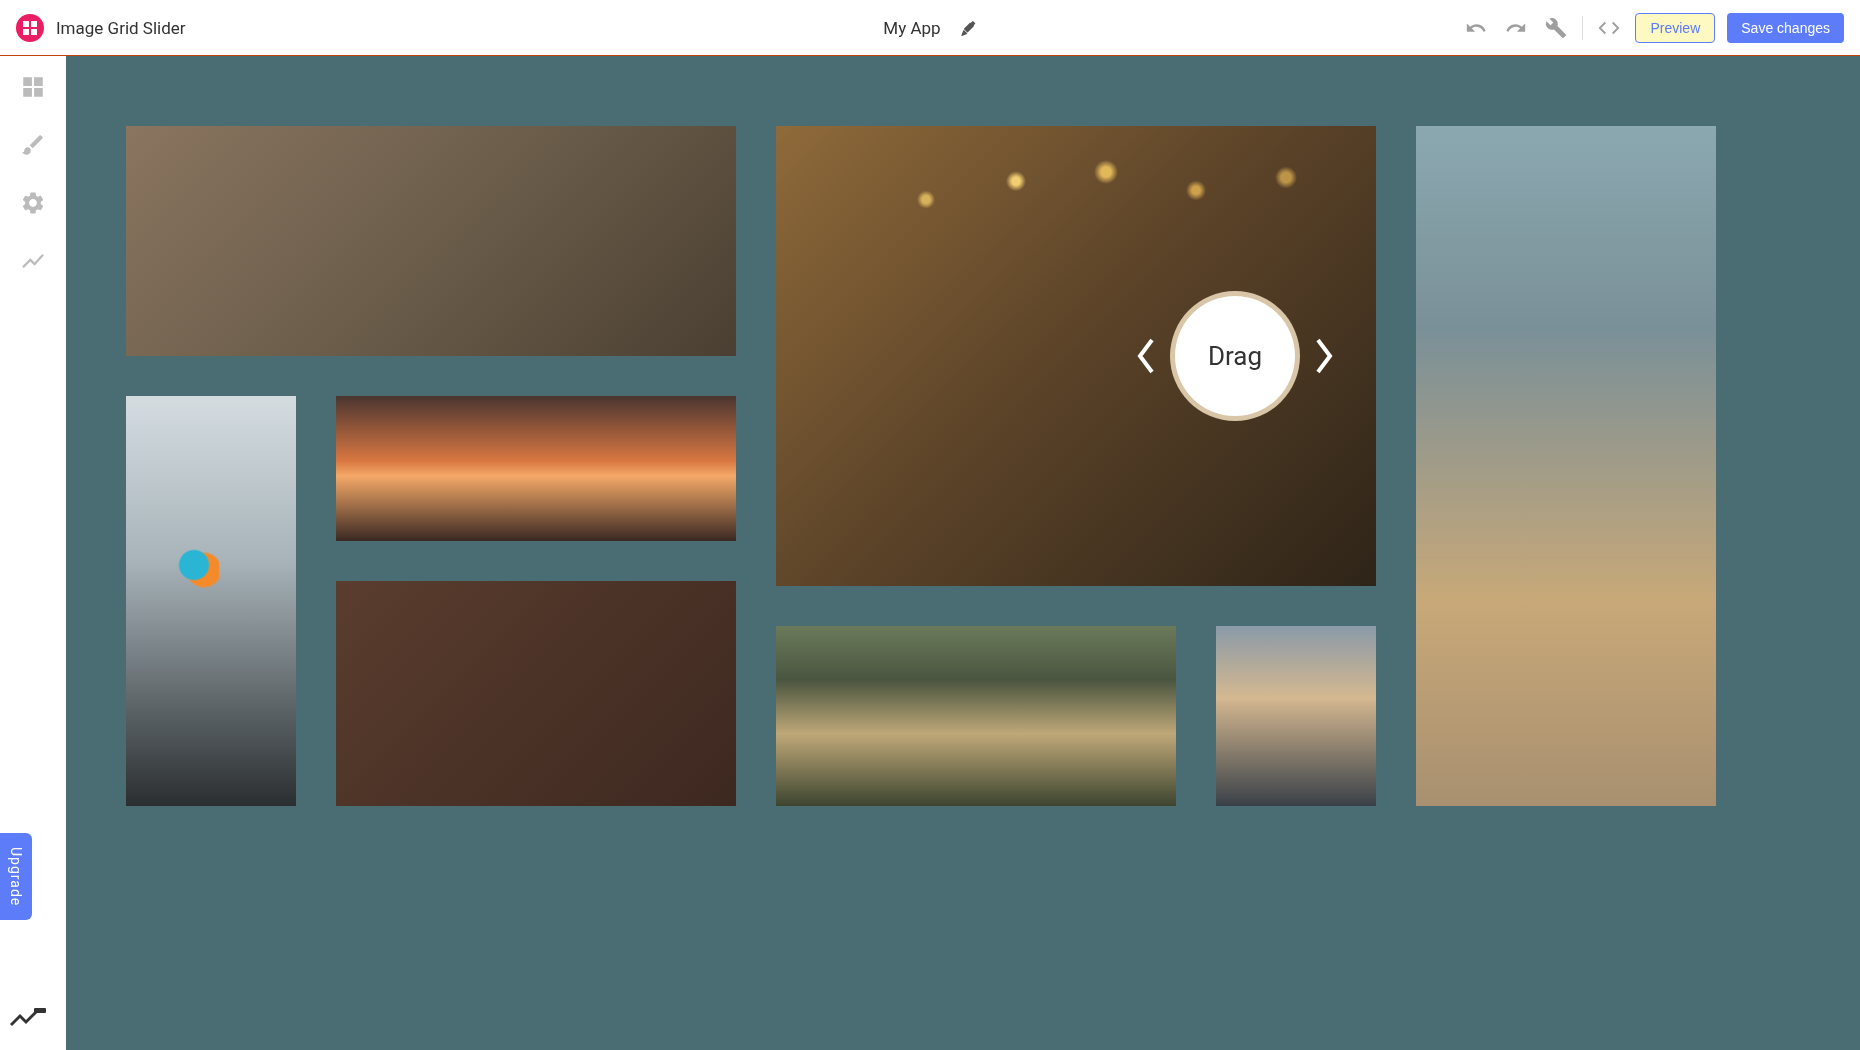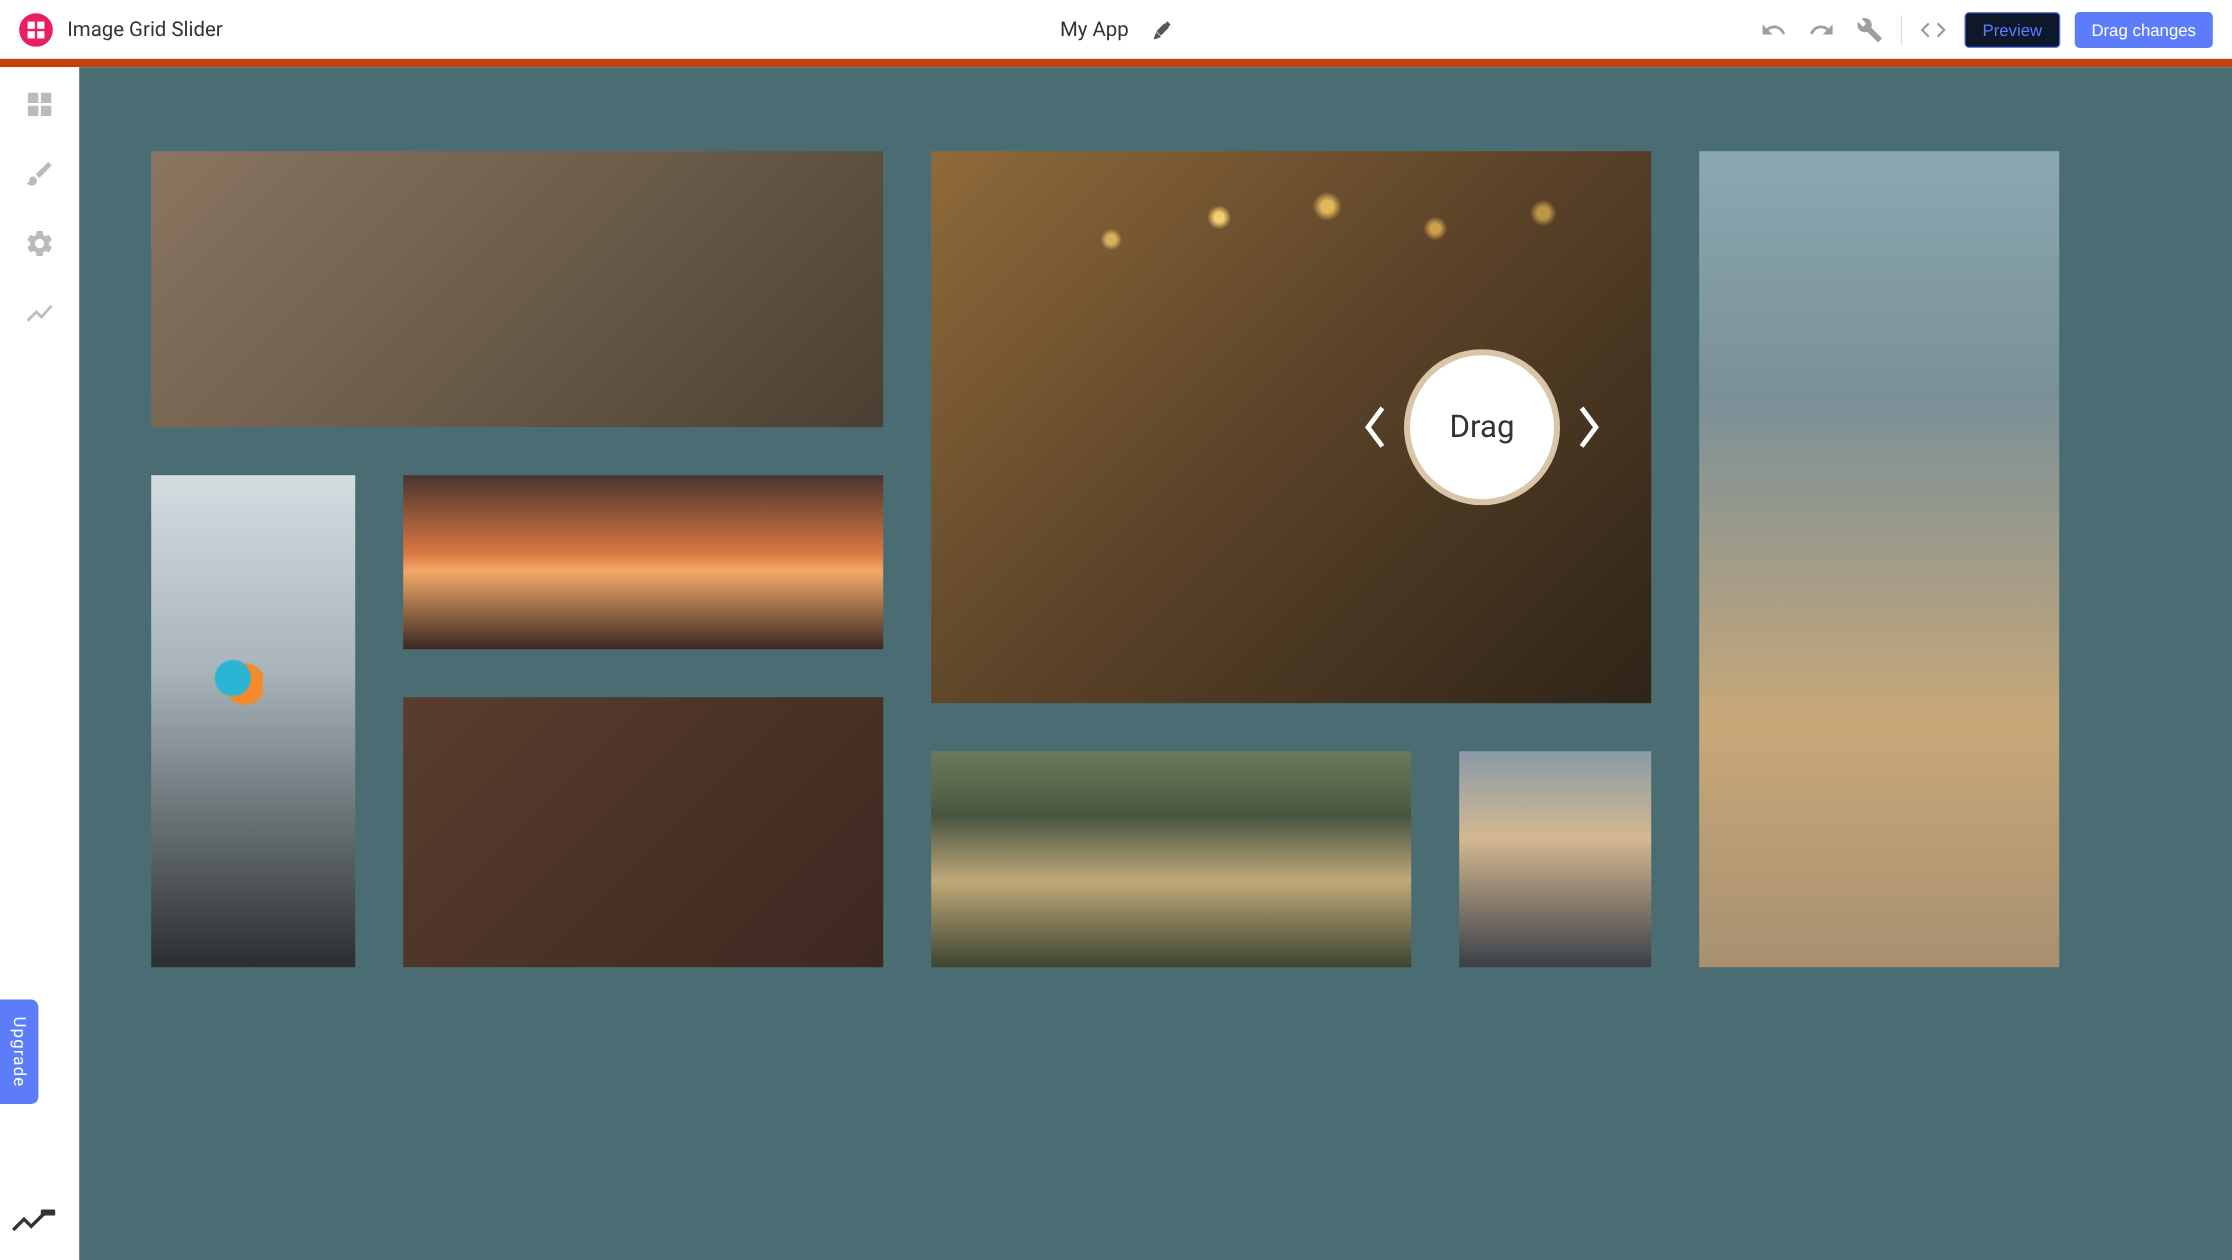--- a/index.html
+++ b/index.html
@@ -13,21 +13,21 @@
       width: 1860px;
       height: 1050px;
       overflow: hidden;
       position: relative;
     }
     
     
     .toolbar {
       height: 56px;
       background: #fff;
-      border-bottom: 7px solid #c2410c;
+      border-bottom: 1px solid #c2410c;
       display: flex;
       align-items: center;
       padding: 0 16px;
       position: relative;
     }
     .toolbar-left {
       display: flex;
       align-items: center;
       gap: 12px;
     }
@@ -77,21 +77,21 @@
       cursor: pointer;
     }
     .divider {
       width: 1px;
       height: 24px;
       background: #ddd;
     }
     .btn-preview {
       padding: 6px 14px;
       border: 1px solid #5c7cfa;
-      background: #0f172a;
+      background: #fef9c3;
       color: #5c7cfa;
       border-radius: 4px;
       font-size: 14px;
       cursor: pointer;
     }
     .btn-save {
       padding: 7px 14px;
       border: none;
       background: #5c7cfa;
       color: #fff;
@@ -284,21 +284,21 @@
       </svg>
     </div>
     <div class="divider"></div>
     <div class="toolbar-icon-btn">
       <svg width="26" height="22" viewBox="0 0 24 24" fill="none" stroke="currentColor" stroke-width="2">
         <polyline points="16 18 22 12 16 6"></polyline>
         <polyline points="8 6 2 12 8 18"></polyline>
       </svg>
     </div>
     <button class="btn-preview">Preview</button>
-    <button class="btn-save">Drag changes</button>
+    <button class="btn-save">Save changes</button>
   </div>
 </div>
 
 <div class="sidebar">
   <div class="sidebar-icon">
     <svg viewBox="0 0 24 24" fill="currentColor">
       <path d="M3 3h8v8H3V3zm10 0h8v8h-8V3zM3 13h8v8H3v-8zm10 0h8v8h-8v-8z"></path>
     </svg>
   </div>
   <div class="sidebar-icon">

